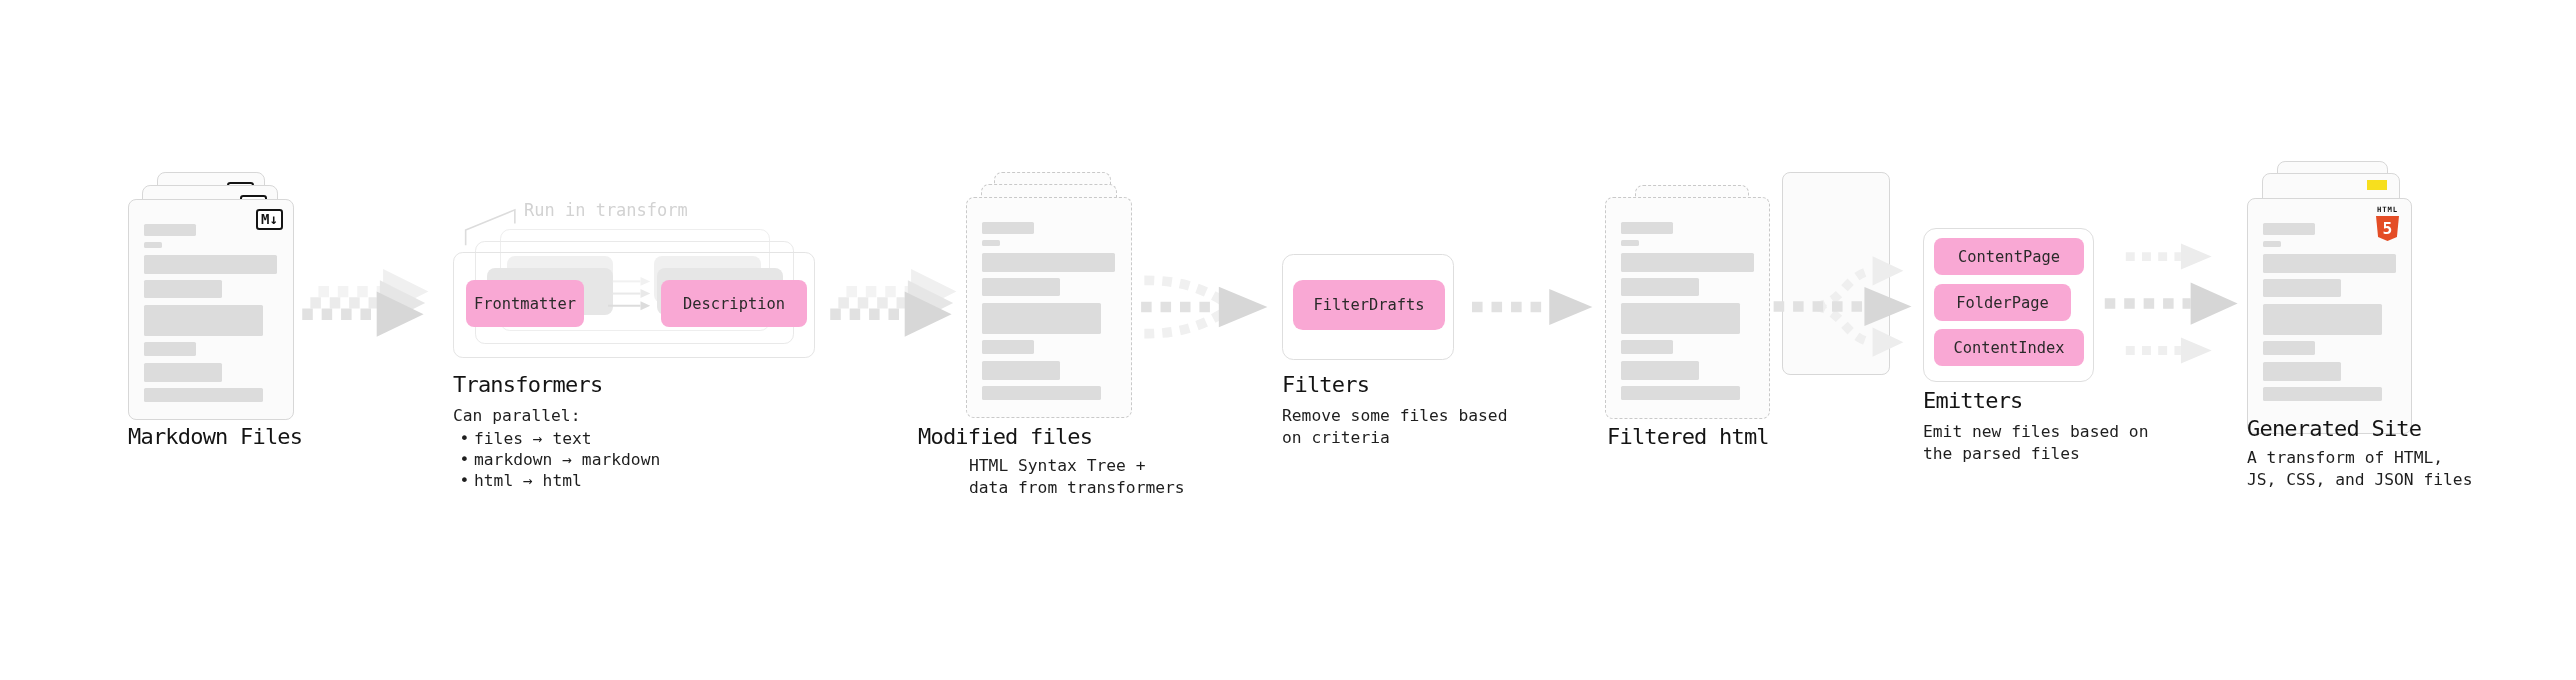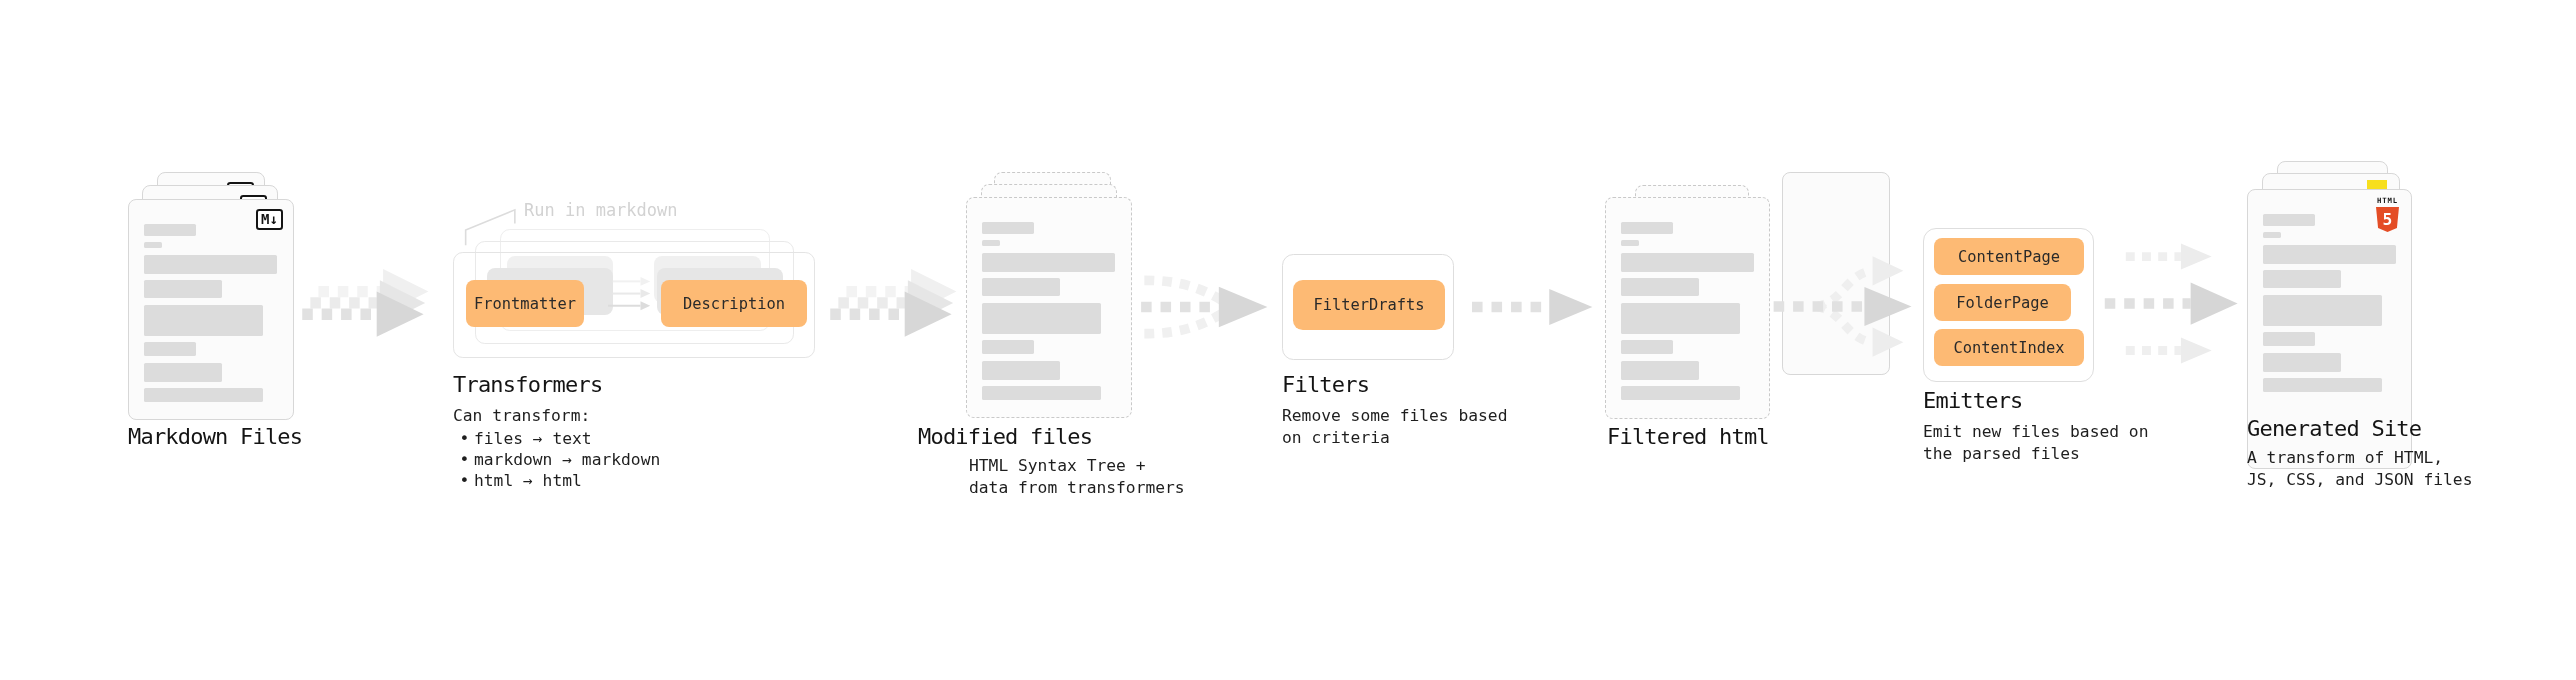--- a/index.html
+++ b/index.html
@@ -16,21 +16,21 @@
   .b4{left:15.4px;top:80px;width:78px;height:18px}
   .b5{left:15.4px;top:105px;width:119px;height:31px}
   .b6{left:15.4px;top:142px;width:52px;height:14px}
   .b7{left:15.4px;top:163px;width:78px;height:18.7px}
   .b8{left:15.4px;top:188px;width:119px;height:14px}
 
   .md-badge{position:absolute;top:9px;right:9.8px;border:2.4px solid #141414;border-radius:3.3px;background:#ffffff;
             font-size:14px;font-weight:bold;color:#141414;padding:0 3.3px;line-height:17px;}
 
   
-  .pill{position:absolute;background:#fdba74;border-radius:8.1px;display:flex;align-items:center;justify-content:center;
+  .pill{position:absolute;background:#f9a8d4;border-radius:8.1px;display:flex;align-items:center;justify-content:center;
         font-size:15.4px;color:#2a2a2a;}
   .pill.g1{background:#e6e6e6;}
   .pill.g2{background:#f0f0f0;}
   .obox{position:absolute;border:1.6px solid #e4e4e4;border-radius:9.8px;background:transparent;box-sizing:border-box;}
   .obox.o1{border-color:#e9e9e9;} .obox.o2{border-color:#eeeeee;}
   .wbox{position:absolute;border:1.6px solid #dedede;border-radius:11.4px;background:#ffffff;box-sizing:border-box;}
 
   
   .h{position:absolute;font-size:22px;color:#141414;letter-spacing:-0.8px;white-space:nowrap;}
   .sub{position:absolute;font-size:16.3px;line-height:22px;color:#1e1e1e;white-space:pre-line;}
@@ -90,21 +90,21 @@
   </svg>
 
   <div>
     <div class="obox o2" style="left:500px;top:229px;width:270px;height:102px"></div>
     <div class="obox o1" style="left:475px;top:241px;width:319px;height:103px"></div>
     <div class="obox" style="left:453px;top:252px;width:362px;height:106px"></div>
 
     <svg style="left:459px;top:205px" width="73" height="50" viewBox="0 0 90 62">
       <polyline points="8,50 8,31 69,6 69,23" fill="none" stroke="#dcdcdc" stroke-width="2"></polyline>
     </svg>
-    <div class="annot" style="left:524px;top:200px">Run in markdown</div>
+    <div class="annot" style="left:524px;top:200px">Run in transform</div>
 
     <div class="pill g2" style="left:507px;top:256px;width:106px;height:47px"></div>
     <div class="pill g1" style="left:487px;top:268px;width:126px;height:47px"></div>
     <div class="pill" style="left:466px;top:280px;width:118px;height:47px">Frontmatter</div>
 
     <div class="pill g2" style="left:654px;top:256px;width:107px;height:47px"></div>
     <div class="pill g1" style="left:657px;top:268px;width:126px;height:47px"></div>
     <div class="pill" style="left:661px;top:280px;width:146px;height:47px">Description</div>
 
     <svg style="left:608px;top:273px" width="52" height="46" viewBox="0 0 64 56">
@@ -112,21 +112,21 @@
         <line x1="6" y1="10" x2="40" y2="10" stroke="#f1f1f1" stroke-width="2.5"></line>
           <polygon points="40,4.5 52,10 40,15.5" fill="#f1f1f1"></polygon>
         <line x1="6" y1="25" x2="40" y2="25" stroke="#e9e9e9" stroke-width="2.5"></line>
           <polygon points="40,19.5 52,25 40,30.5" fill="#e9e9e9"></polygon>
         <line x1="0" y1="40" x2="40" y2="40" stroke="#dcdcdc" stroke-width="2.5"></line>
           <polygon points="40,34.5 52,40 40,45.5" fill="#dcdcdc"></polygon>
       </g>
     </svg>
 
     <div class="h" style="left:453px;top:372px">Transformers</div>
-    <div class="sub" style="left:453px;top:405px">Can transform:</div>
+    <div class="sub" style="left:453px;top:405px">Can parallel:</div>
     <div class="bullets" style="left:453px;top:428px">
       <div class="bullet">files → text</div>
       <div class="bullet">markdown → markdown</div>
       <div class="bullet">html → html</div>
     </div>
   </div>
 
   <svg style="left:830px;top:256px" width="138" height="93" viewBox="0 0 170 115">
     <g fill="none">
       <line x1="20" y1="44" x2="100" y2="44" stroke="#f3f3f3" stroke-width="14" stroke-dasharray="13 11"></line>
@@ -228,21 +228,21 @@
   <div>
     <div class="file-card" style="left:2277px;top:161px;width:111px;height:195px">
       <div class="css-badge">
         <div class="t">CSS</div>
         <div class="u"></div>
       </div>
     </div>
     <div class="file-card" style="left:2262px;top:173px;width:138px;height:203px">
       <div class="js-badge"></div>
     </div>
-    <div class="file-card" style="left:2247px;top:189px;width:165px;height:280px">
+    <div class="file-card" style="left:2247px;top:198px;width:165px;height:236px">
       <div class="html5">
         <div class="t">HTML</div>
         <div class="shield">
             <span>5</span>
           </div>
       </div>
       <div class="bar b1"></div>
       <div class="bar b2"></div>
       <div class="bar b3"></div>
       <div class="bar b4"></div>

